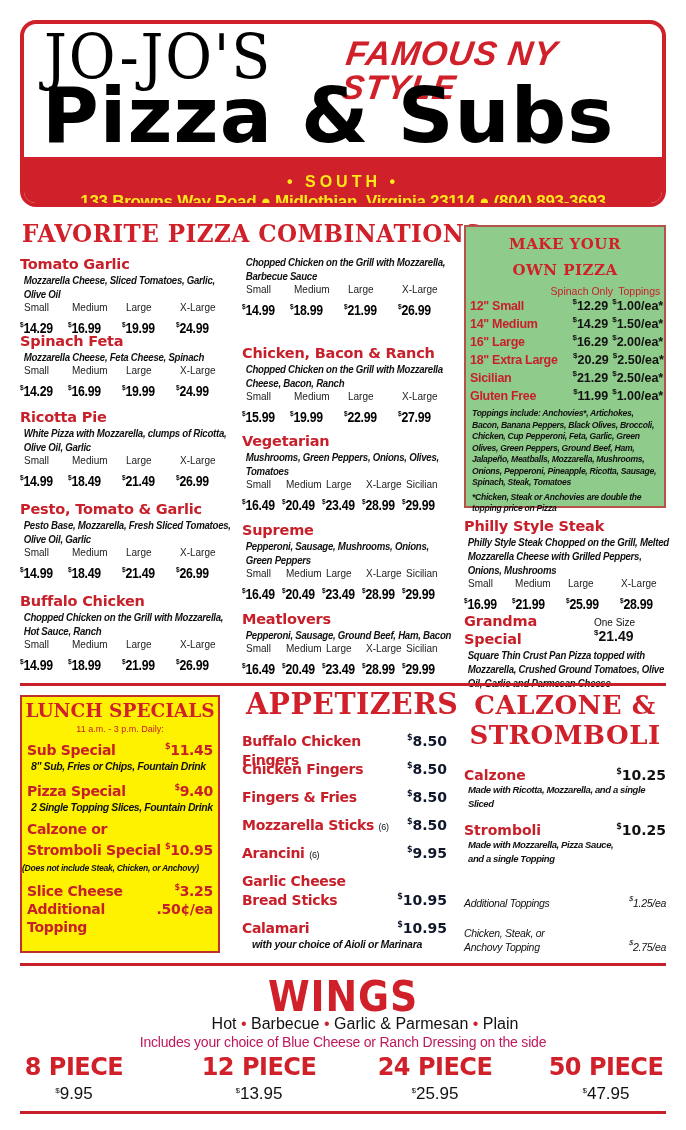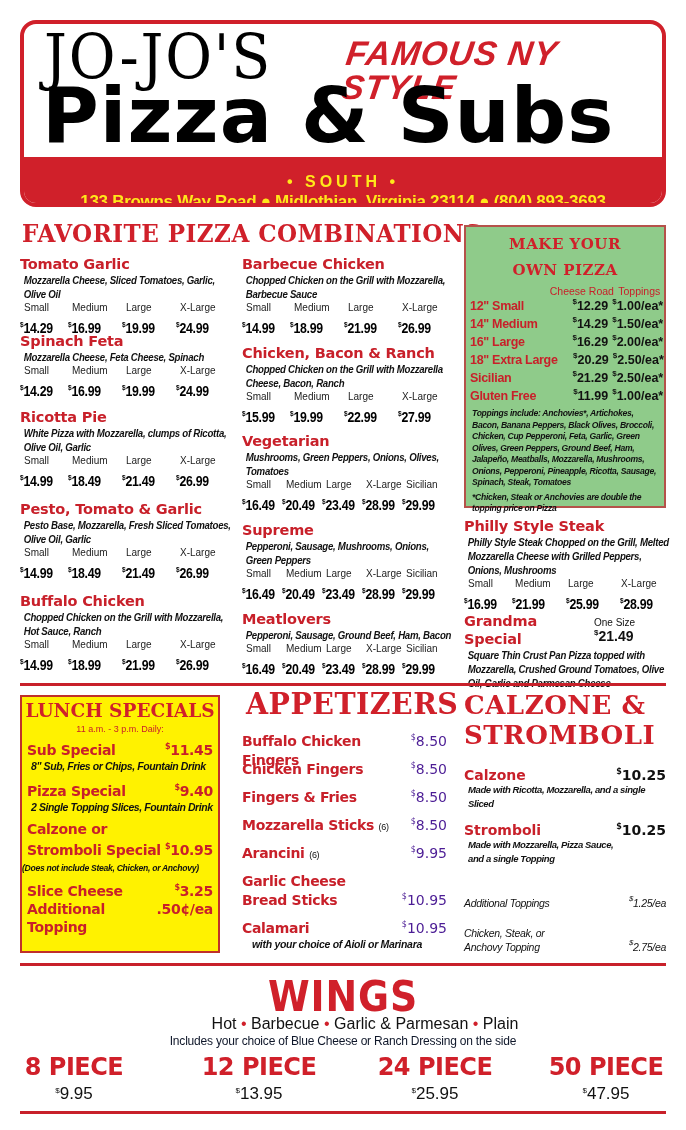--- a/index.html
+++ b/index.html
@@ -94,36 +94,36 @@
   .lunch-row { display: flex; justify-content: space-between; align-items: baseline; padding: 0 5px 0 5px; }
   .lunch-row .n, .lunch-row .p { font-family: "DejaVu Sans", sans-serif; font-weight: bold; color: #c8202a; font-size: 14px; line-height: 18px; letter-spacing: -0.3px; }
   .lunch-desc { font-style: italic; font-weight: bold; font-size: 10.5px; line-height: 14px; padding-left: 9px; letter-spacing: -0.4px; }
   .lunch-note { font-style: italic; font-weight: bold; font-size: 8.6px; margin-top: 4px; letter-spacing: -0.3px; }
 
   
   .app-title { left: 246px; top: 690px; font-size: 29px; transform: scaleX(0.98); transform-origin: left top; }
   .app-row { position: absolute; left: 242px; width: 205px; display: flex; justify-content: space-between; align-items: baseline; }
   .app-row .n { font-family: "DejaVu Sans", sans-serif; font-weight: bold; color: #c8202a; font-size: 14px; line-height: 19px; letter-spacing: -0.3px; }
   .app-row .n small { font-family: "Liberation Sans", sans-serif; font-weight: normal; color: #111; font-size: 9px; }
-  .app-row .p { font-family: "DejaVu Sans", sans-serif; font-weight: normal; font-size: 14px; color: #4c1d95; }
-
-  
-  .cal-title { left: 464px; top: 690px; width: 202px; text-align: left; font-size: 26px; line-height: 30px; }
+  .app-row .p { font-family: "DejaVu Sans", sans-serif; font-weight: bold; font-size: 14px; color: #0f172a; }
+
+  
+  .cal-title { left: 464px; top: 690px; width: 202px; text-align: center; font-size: 26px; line-height: 30px; }
   .cal-row { position: absolute; left: 464px; width: 202px; }
   .cal-row .line { display: flex; justify-content: space-between; align-items: baseline; }
   .cal-row .n { font-family: "DejaVu Sans", sans-serif; font-weight: bold; color: #c8202a; font-size: 14px; }
   .cal-row .p { font-family: "DejaVu Sans", sans-serif; font-weight: bold; font-size: 14px; }
   .cal-row .d { font-style: italic; font-weight: bold; font-size: 9.5px; line-height: 14px; padding-left: 4px; letter-spacing: -0.4px; }
   .cal-extra { position: absolute; left: 464px; width: 202px; display: flex; justify-content: space-between; align-items: flex-end; font-style: italic; font-size: 10.5px; line-height: 14px; letter-spacing: -0.3px; }
 
   
   .wings-title { left: 0; top: 972px; width: 686px; text-align: center; font-family: "DejaVu Sans", sans-serif; font-weight: bold; font-size: 42px; color: #d0202a; letter-spacing: 1px; transform: scaleX(0.9); }
   .wings-flavors { left: 0; top: 1015px; width: 686px; text-align: center; font-size: 16px; color: #111; padding-left: 44px; }
   .wings-flavors .dot { color: #d0202a; }
-  .wings-note { left: 0; top: 1034px; width: 686px; text-align: center; font-size: 12px; color: #0f172a; letter-spacing: -0.2px; }
+  .wings-note { left: 0; top: 1034px; width: 686px; text-align: center; font-size: 14px; color: #be185d; letter-spacing: -0.2px; }
   .wing { position: absolute; top: 1053px; text-align: center; }
   .wing .n { font-family: "DejaVu Sans", sans-serif; font-weight: bold; font-size: 24px; color: #d0202a; letter-spacing: -0.5px; line-height: 28px; }
   .wing .p { font-size: 17px; line-height: 20px; color: #111; }
 </style>
 </head>
 <body>
 
 <div class="header">
   <div class="logo-jojo">JO-JO'S</div>
   <div class="logo-famous">FAMOUS NY STYLE</div>
@@ -215,21 +215,20 @@
     </div>
   <div class="prices">
       <span><sup>$</sup><b>14.99</b></span>
       <span><sup>$</sup><b>18.99</b></span>
       <span><sup>$</sup><b>21.99</b></span>
       <span><sup>$</sup><b>26.99</b></span>
     </div>
 </div>
 
 <div class="item col4" style="left:242px; top:255px; width:215px;">
-  <div class="item-name">Barbecue Chicken</div>
   <div class="item-desc">Chopped Chicken on the Grill with Mozzarella, Barbecue Sauce</div>
   <div class="sizes">
       <span>Small</span>
       <span>Medium</span>
       <span>Large</span>
       <span>X-Large</span>
     </div>
   <div class="prices">
       <span><sup>$</sup><b>14.99</b></span>
       <span><sup>$</sup><b>18.99</b></span>
@@ -312,21 +311,21 @@
     </div>
 </div>
 
 <div class="myo">
   <div class="title-slab myo-title">
     <div>MAKE YOUR</div>
     <div>OWN PIZZA</div>
   </div>
   <div class="myo-head">
     <span></span>
-    <span>Cheese Road</span>
+    <span>Spinach Only</span>
     <span>Toppings</span>
   </div>
   <div class="myo-row">
       <span class="n">12" Small</span>
       <span class="c"><sup class="sup">$</sup><span>12.29</span></span>
       <span class="t"><sup class="sup">$</sup><span>1.00/ea*</span></span>
     </div>
   <div class="myo-row">
       <span class="n">14" Medium</span>
       <span class="c"><sup class="sup">$</sup><span>14.29</span></span>

